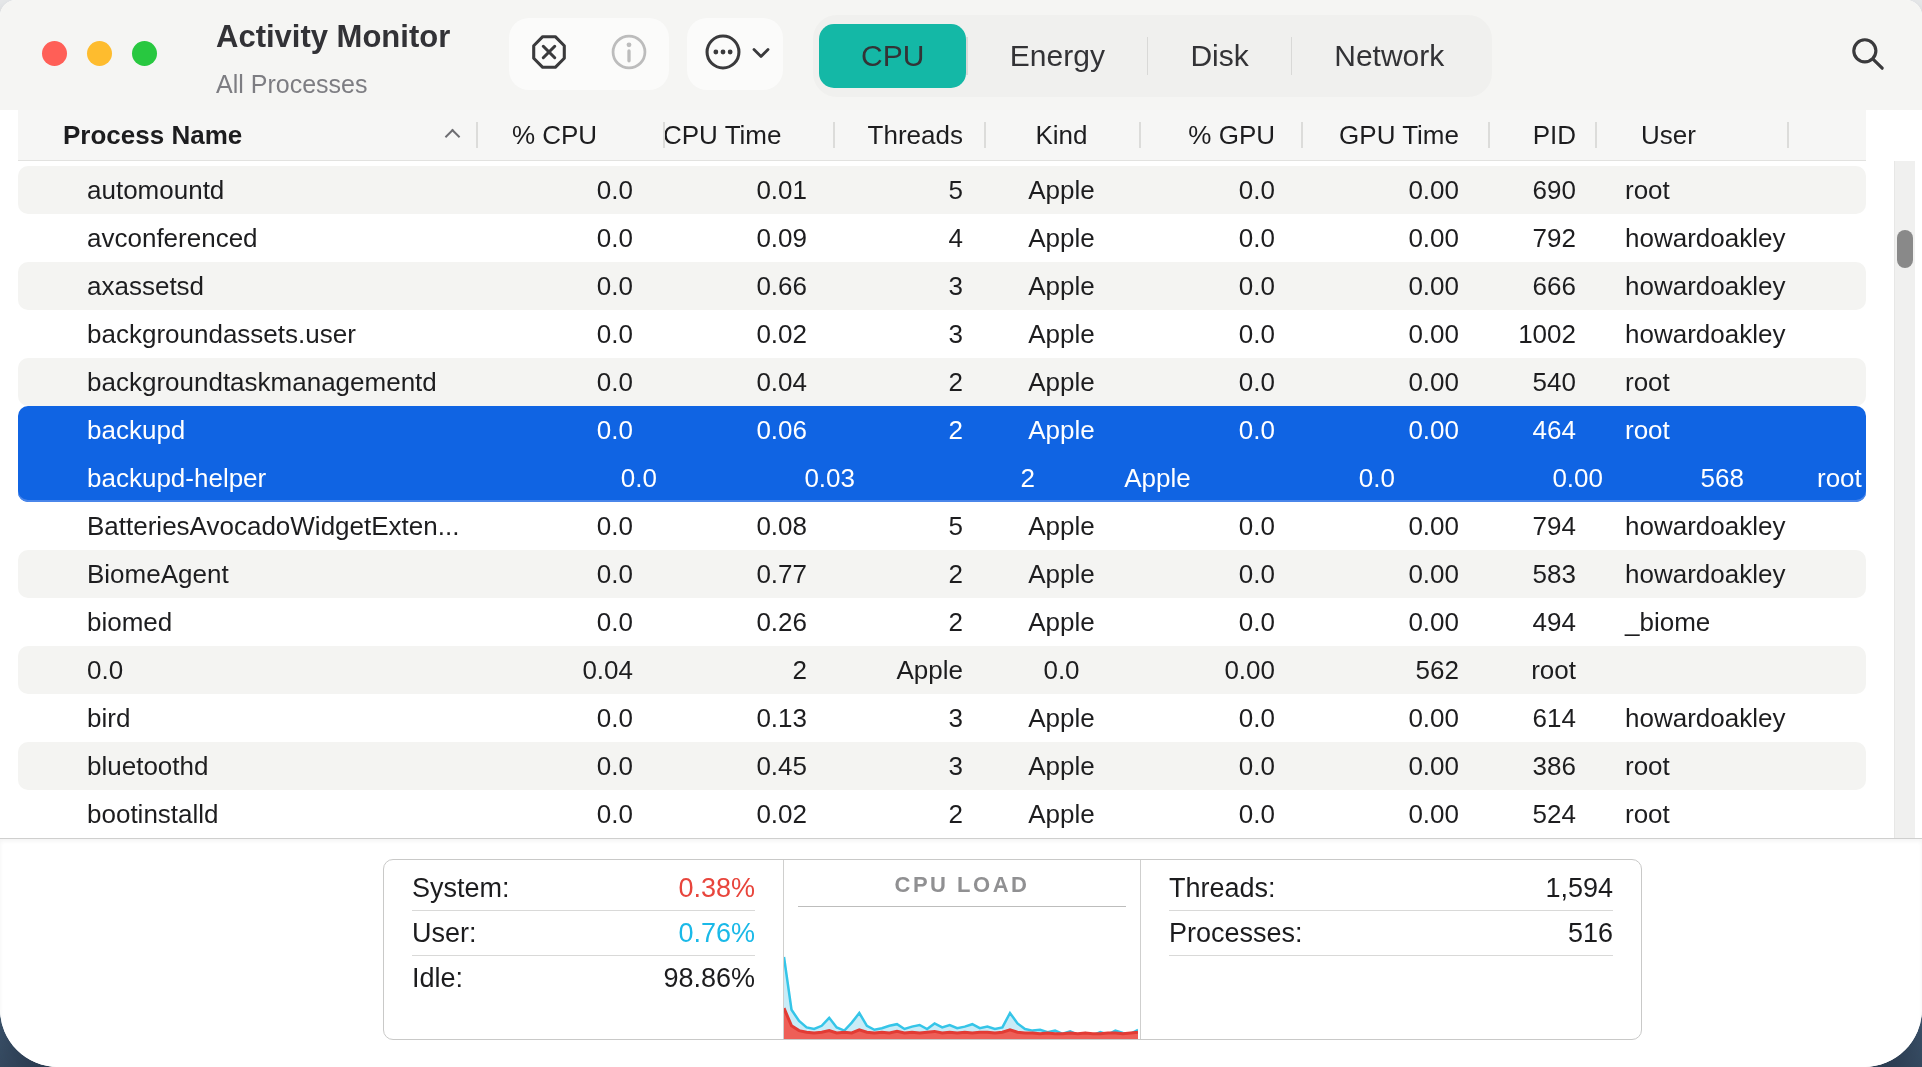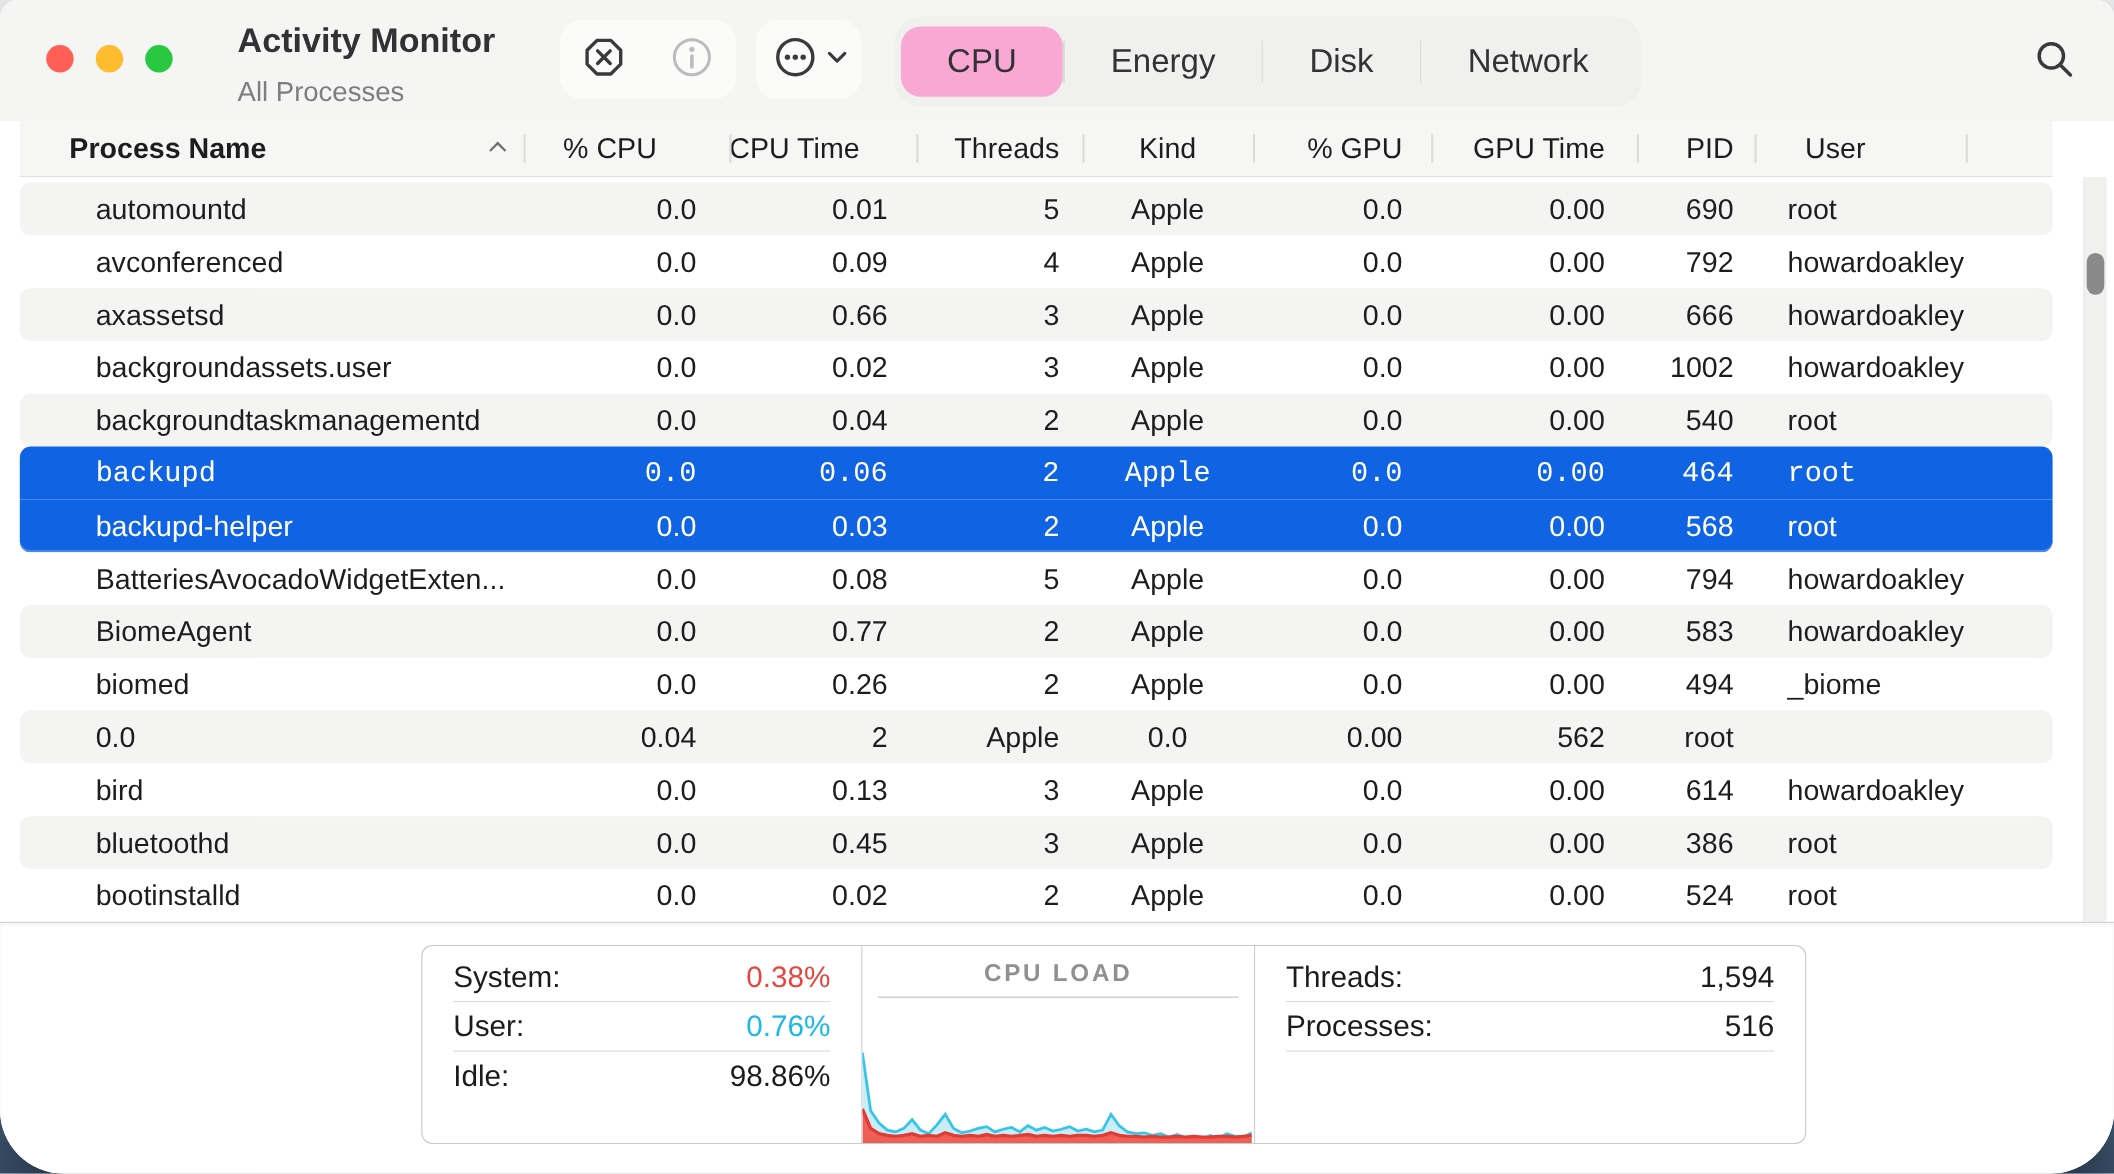--- a/index.html
+++ b/index.html
@@ -19,42 +19,42 @@
   .w-sub{font-size:25px;color:#7d7d82;margin-top:14px;}
   .btn-group{position:absolute;left:509px;top:18px;width:160px;height:72px;
     background:rgba(255,255,255,.6);border-radius:20px;display:flex;align-items:center;justify-content:space-around;}
   .icon-btn{width:58px;height:58px;display:flex;align-items:center;justify-content:center;border-radius:14px;}
   .menu-btn{position:absolute;left:687px;top:18px;width:96px;height:72px;border-radius:20px;
     background:rgba(255,255,255,.6);display:flex;align-items:center;justify-content:center;gap:7px;}
   .segmented{position:absolute;left:813px;top:15px;height:82px;background:#f0f0ee;
     border-radius:24px;display:flex;align-items:center;padding:0 6px;}
   .seg{position:relative;height:64px;line-height:64px;padding:0 42px;font-size:30px;color:#333336;
     border-radius:18px;white-space:nowrap;}
-  .seg.selected{background:#f9a8d4;}
+  .seg.selected{background:#14b8a6;border-radius:15px;}
   .seg-sep{width:1.5px;height:38px;background:#d9d9d7;}
   .search-btn{position:absolute;left:1842px;top:30px;width:52px;height:52px;
     display:flex;align-items:center;justify-content:center;}
 
   
   .col-header{position:relative;height:50px;background:#f6f6f5;border-bottom:1.5px solid #e2e2e0;
     display:grid;grid-template-columns:458px 187px 170px 151px 155px 162px 187px 107px 271px;
     margin:0 0 0 18px;width:1848px;}
   .hcell{position:relative;font-size:26px;color:#1d1d1f;line-height:50px;white-space:nowrap;}
   .hcell:first-child{font-weight:700;padding-left:45px;}
   .hcell:nth-child(n+2)::before{content:"";position:absolute;left:0;top:12px;height:26px;width:1.5px;background:#dcdcda;}
   .hcell:nth-child(9)::after{content:"";position:absolute;left:192px;top:12px;height:26px;width:1.5px;background:#dcdcda;}
   .sort-caret{position:absolute;right:18px;top:21px;width:9px;height:9px;
     border:solid #6e6e72;border-width:2.5px 0 0 2.5px;transform:rotate(45deg);}
   .tbody{position:relative;margin-left:18px;width:1848px;}
   .row{display:grid;grid-template-columns:458px 187px 170px 151px 155px 162px 187px 107px 271px;
     height:48px;border-radius:10px;background:#ffffff;}
   .row.striped{background:#f4f4f2;}
   .row.selected{background:#1064e3;color:#ffffff;border-radius:10px;}
-  .row.sel-follow{border-radius:0 0 10px 10px;box-shadow:0 -2px 0 #4a86ea inset;}
-  .row.sel-first{border-radius:10px 10px 0 0;font-family:Liberation Mono, monospace;}
+  .row.sel-follow{border-radius:0 0 10px 10px;box-shadow:0 -2px 0 #4a86ea inset;gap:24px;}
+  .row.sel-first{border-radius:10px 10px 0 0;}
   .cell{font-size:26px;line-height:48px;color:#1d1d1f;white-space:nowrap;overflow:hidden;}
   .row.selected .cell{color:#ffffff;}
   .cell:nth-child(1){padding-left:69px;}
   .cell:nth-child(2){text-align:right;padding-right:30px;}
   .cell:nth-child(3){text-align:right;padding-right:26px;}
   .cell:nth-child(4){text-align:right;padding-right:21px;}
   .cell:nth-child(5){text-align:center;}
   .cell:nth-child(6){text-align:right;padding-right:26px;}
   .cell:nth-child(7){text-align:right;padding-right:29px;}
   .cell:nth-child(8){text-align:right;padding-right:19px;}

